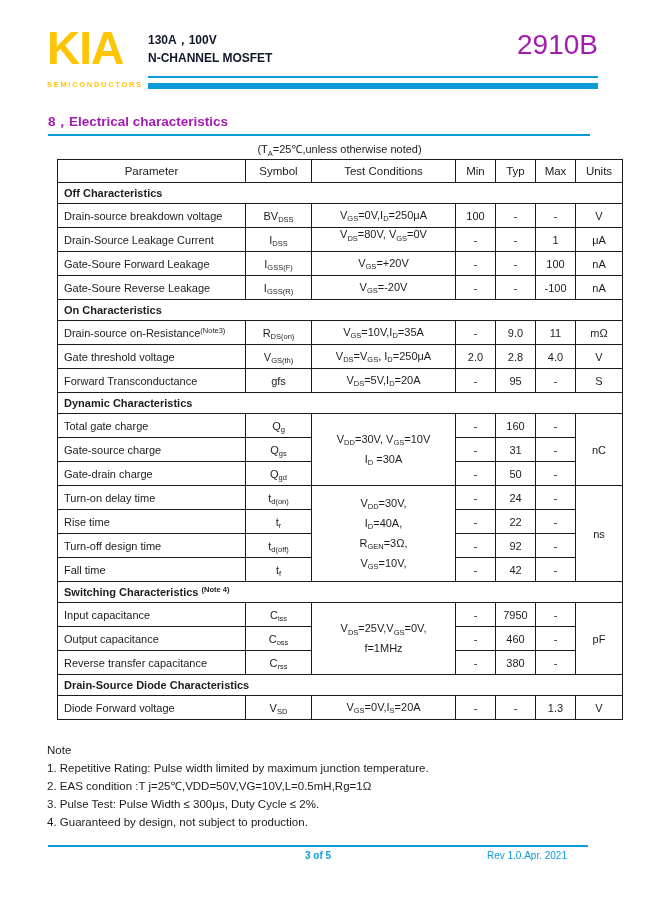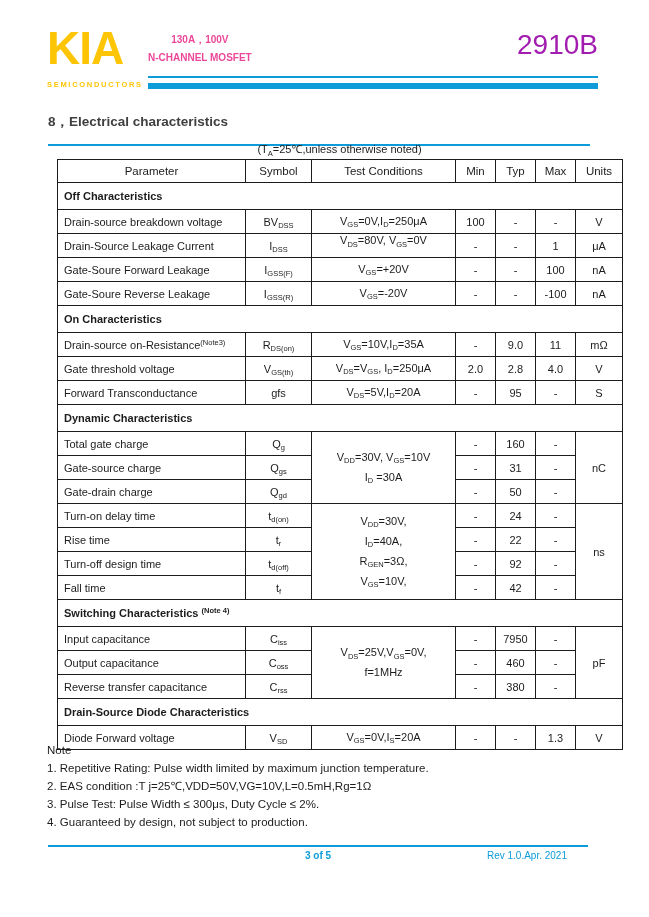--- a/index.html
+++ b/index.html
@@ -5,35 +5,35 @@
   * { margin:0; padding:0; box-sizing:border-box; }
   html,body { background:#ffffff; }
   #page {
     position:relative; width:649px; height:917px; background:#fff;
     font-family:"Liberation Sans", sans-serif; color:#1c1c1c; overflow:hidden;
   }
   
   .brand { position:absolute; left:47px; top:28px; }
   .brand .logo-text { font-size:46px; font-weight:bold; color:#fdc506; line-height:40px; letter-spacing:-1px; }
   .brand .tagline { font-size:7.5px; font-weight:bold; color:#fdc506; letter-spacing:1.7px; margin-top:12px; }
-  .brand-sub { position:absolute; left:148px; top:31px; color:#ec4899; font-weight:bold; font-size:10px; line-height:18px;text-align:center; }
+  .brand-sub { position:absolute; left:148px; top:31px; color:#0f172a; font-weight:bold; font-size:12px; line-height:18px; }
   .part-number { position:absolute; top:30px; right:51px; font-size:28px; color:#a21caf; line-height:30px; }
   .hline-thin  { position:absolute; left:148px; top:76px;  width:450px; height:2px; background:#0d9cd9; }
   .hline-thick { position:absolute; left:148px; top:83px;  width:450px; height:6px; background:#0d9cd9; }
   
   .sec-title { position:absolute; left:48px; top:113px; width:542px; border-bottom:2px solid #0d9cd9;
-               padding-bottom:13px; font-size:13.5px; font-weight:bold; color:#404040; }
+               padding-bottom:3px; font-size:13.5px; font-weight:bold; color:#a21caf; }
   
   .tbl-note { position:absolute; left:57px; top:141px; width:565px; text-align:center; font-size:11px; }
   table.spec { position:absolute; left:57px; top:159px; width:565px; border-collapse:collapse; table-layout:fixed; }
   table.spec th, table.spec td { border:1px solid #1c1c1c; font-size:11px; font-weight:normal; text-align:center; vertical-align:middle; overflow:hidden; }
   table.spec tr { height:24px;margin-top:28px; }
   table.spec tr.hdr { height:23px; }
   table.spec tr.hdr th { font-size:11.5px; }
-  table.spec tr.sec { height:27px; }
+  table.spec tr.sec { height:21px; }
   table.spec tr.sec td { text-align:left; font-weight:bold; padding-left:6px; font-size:11px; }
   td.param { text-align:left !important; padding-left:6px; padding-right:16px; }
   td.cond { line-height:19px; }
   td.cond.top { vertical-align:top; line-height:12px; }
   sub { font-size:7.5px; vertical-align:baseline; position:relative; top:2.5px; }
   sup { font-size:7.5px; vertical-align:baseline; position:relative; top:-4px; }
   
   .notes { position:absolute; left:47px; top:741px; font-size:11.5px; line-height:18px; }
   
   .footer-line { position:absolute; left:48px; top:845px; width:540px; height:2px; background:#0d9cd9; }

